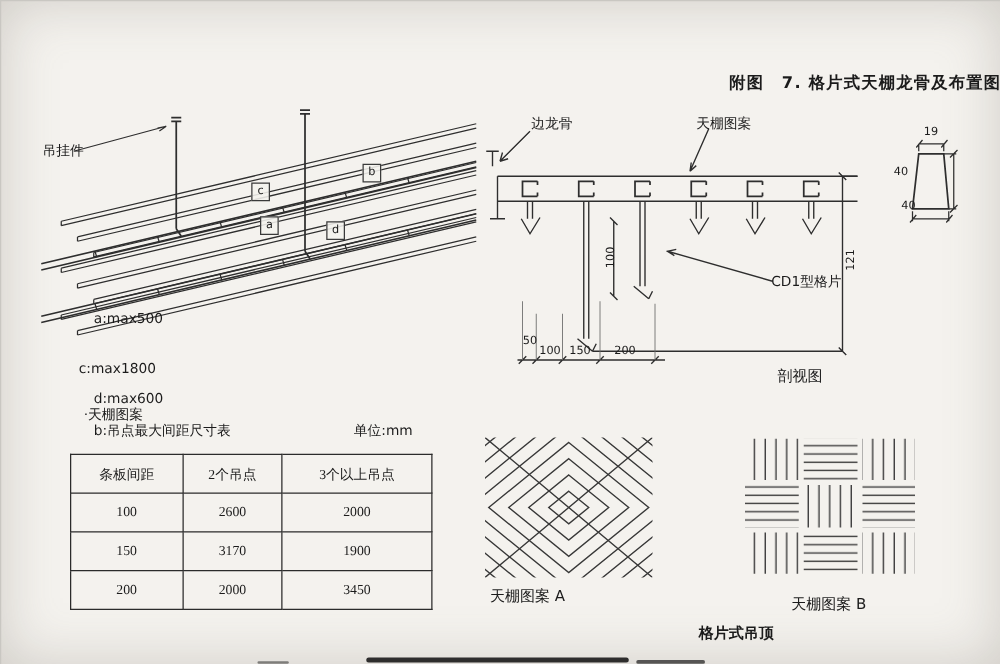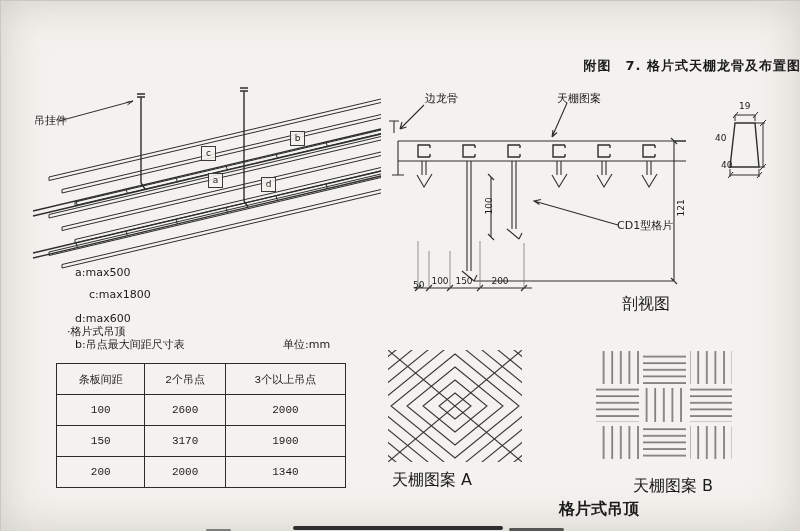--- a/index.html
+++ b/index.html
@@ -5,33 +5,33 @@
   html,body { margin:0; padding:0; background:#9f9f9f; }
   .sheet {
     position:relative; width:800px; height:531px; margin:0 auto;
     background:#f4f2ee; overflow:hidden;
     font-family:"DejaVu Sans", sans-serif; color:#1b1b1b;
     box-shadow: inset 0 0 45px rgba(110,105,95,.28);
     border:1px solid #c9c7c2;
   }
   .lbl { position:absolute; white-space:nowrap; font-size:11px; line-height:1.1; }
   .sm  { font-size:9px; }
-  .md  { font-size:16px; }
+  .md  { font-size:12px; }
   .rot { transform:rotate(-90deg); text-align:center; }
   .ttl { position:absolute; top:56px; left:0; width:100%; text-align:right;
          font-size:13px; font-weight:bold; letter-spacing:1px; }
   .ftr { font-weight:bold; }
   .mark { position:absolute; width:13px; height:13px; border:1px solid #3a3a3a;
           font-size:9px; line-height:13px; text-align:center;
           background:rgba(244,242,238,.88); }
   svg.draw { position:absolute; }
   table.dim-table {
     position:absolute; left:55px; top:362px; width:290px;
     border-collapse:collapse; font-size:11px; color:#1b1b1b;
-    font-family:Liberation Mono, monospace;
+    font-family:Liberation Serif, serif;
   }
   table.dim-table th, table.dim-table td {
     border:1px solid #2b2b2b; text-align:center; height:30px;
     font-weight:normal; padding:0 2px;
   }
   .artifact { position:absolute; background:#1a1a1a; border-radius:2px; }
 </style>
 </head>
 <body>
 
@@ -62,24 +62,24 @@
       <path d="M28,38 L102,18 M102,18 L95,19.5 M102,18 L96.5,21.8"></path>
     </g>
   </svg>
   <div class="lbl" style="left:33px; top:114px">吊挂件</div>
 
   <div class="mark" style="left:200px; top:145px">c</div>
   <div class="mark" style="left:207px; top:172px">a</div>
   <div class="mark" style="left:260px; top:176px">d</div>
   <div class="mark" style="left:289px; top:130px">b</div>
 
-  <div class="lbl" style="left:74px; top:266px">a:max500</div>
-  <div class="lbl" style="left:88px; top:288px">c:max1800</div>
+  <div class="lbl" style="left:74px; top:248px">a:max500</div>
+  <div class="lbl" style="left:62px; top:288px">c:max1800</div>
   <div class="lbl" style="left:74px; top:312px">d:max600</div>
-  <div class="lbl" style="left:66px; top:325px">·格片式吊顶</div>
+  <div class="lbl" style="left:66px; top:325px">·天棚图案</div>
   <div class="lbl" style="left:74px; top:338px">b:吊点最大间距尺寸表</div>
   <div class="lbl" style="left:282px; top:338px">单位:mm</div>
 
   <table class="dim-table">
     <thead>
       <tr>
         <th>条板间距</th>
         <th>2个吊点</th>
         <th>3个以上吊点</th>
       </tr>
@@ -91,21 +91,21 @@
         <td>2000</td>
       </tr>
       <tr>
         <td>150</td>
         <td>3170</td>
         <td>1900</td>
       </tr>
       <tr>
         <td>200</td>
         <td>2000</td>
-        <td>1340</td>
+        <td>3450</td>
       </tr>
     </tbody>
   </table>
 
   <svg class="draw" style="left:383px; top:88px" width="330" height="215" viewBox="0 0 330 215">
     <g stroke="#2e2e2e" stroke-width="1.1" fill="none">
 
       <path d="M14,52 H302 M14,72 H302"></path>
 
       <path d="M14,52 V86 M8,86 H20 M5,32 H15 M10,32 V44"></path>
@@ -141,21 +141,21 @@
 
       <path d="M40,16 L16,40 M16,40 L18,33 M16,40 L22.5,38"></path>
     </g>
   </svg>
   <div class="lbl" style="left:424px; top:92px">边龙骨</div>
   <div class="lbl" style="left:556px; top:92px">天棚图案</div>
   <div class="lbl" style="left:616px; top:219px">CD1型格片</div>
   <div class="lbl md" style="left:621px; top:294px">剖视图</div>
   <div class="lbl sm rot" style="left:476px; top:200px; width:26px">100</div>
   <div class="lbl sm rot" style="left:668px; top:202px; width:26px">121</div>
-  <div class="lbl sm" style="left:412px; top:280px; width:22px; ">50</div>
+  <div class="lbl sm" style="left:412px; top:268px; width:22px; text-align:center">50</div>
   <div class="lbl sm" style="left:428px; top:276px; width:22px; text-align:center">100</div>
   <div class="lbl sm" style="left:452px; top:276px; width:22px; text-align:center">150</div>
   <div class="lbl sm" style="left:488px; top:276px; width:22px; text-align:center">200</div>
 
   <svg class="draw" style="left:710px; top:104px" width="72" height="82" viewBox="0 0 72 82">
     <g stroke="#2e2e2e" fill="none" stroke-width="1.4">
       <path d="M24,18 L44,18 L48,62 L19,62 Z"></path>
       <g stroke-width="1">
         <path d="M24,10 H44 M22,13 L27,7 M42,13 L47,7 M24,10 V16 M44,10 V16"></path>
         <path d="M52,18 V62 M49,21 L55,15 M49,65 L55,59 M44,18 H54 M48,62 H54"></path>

